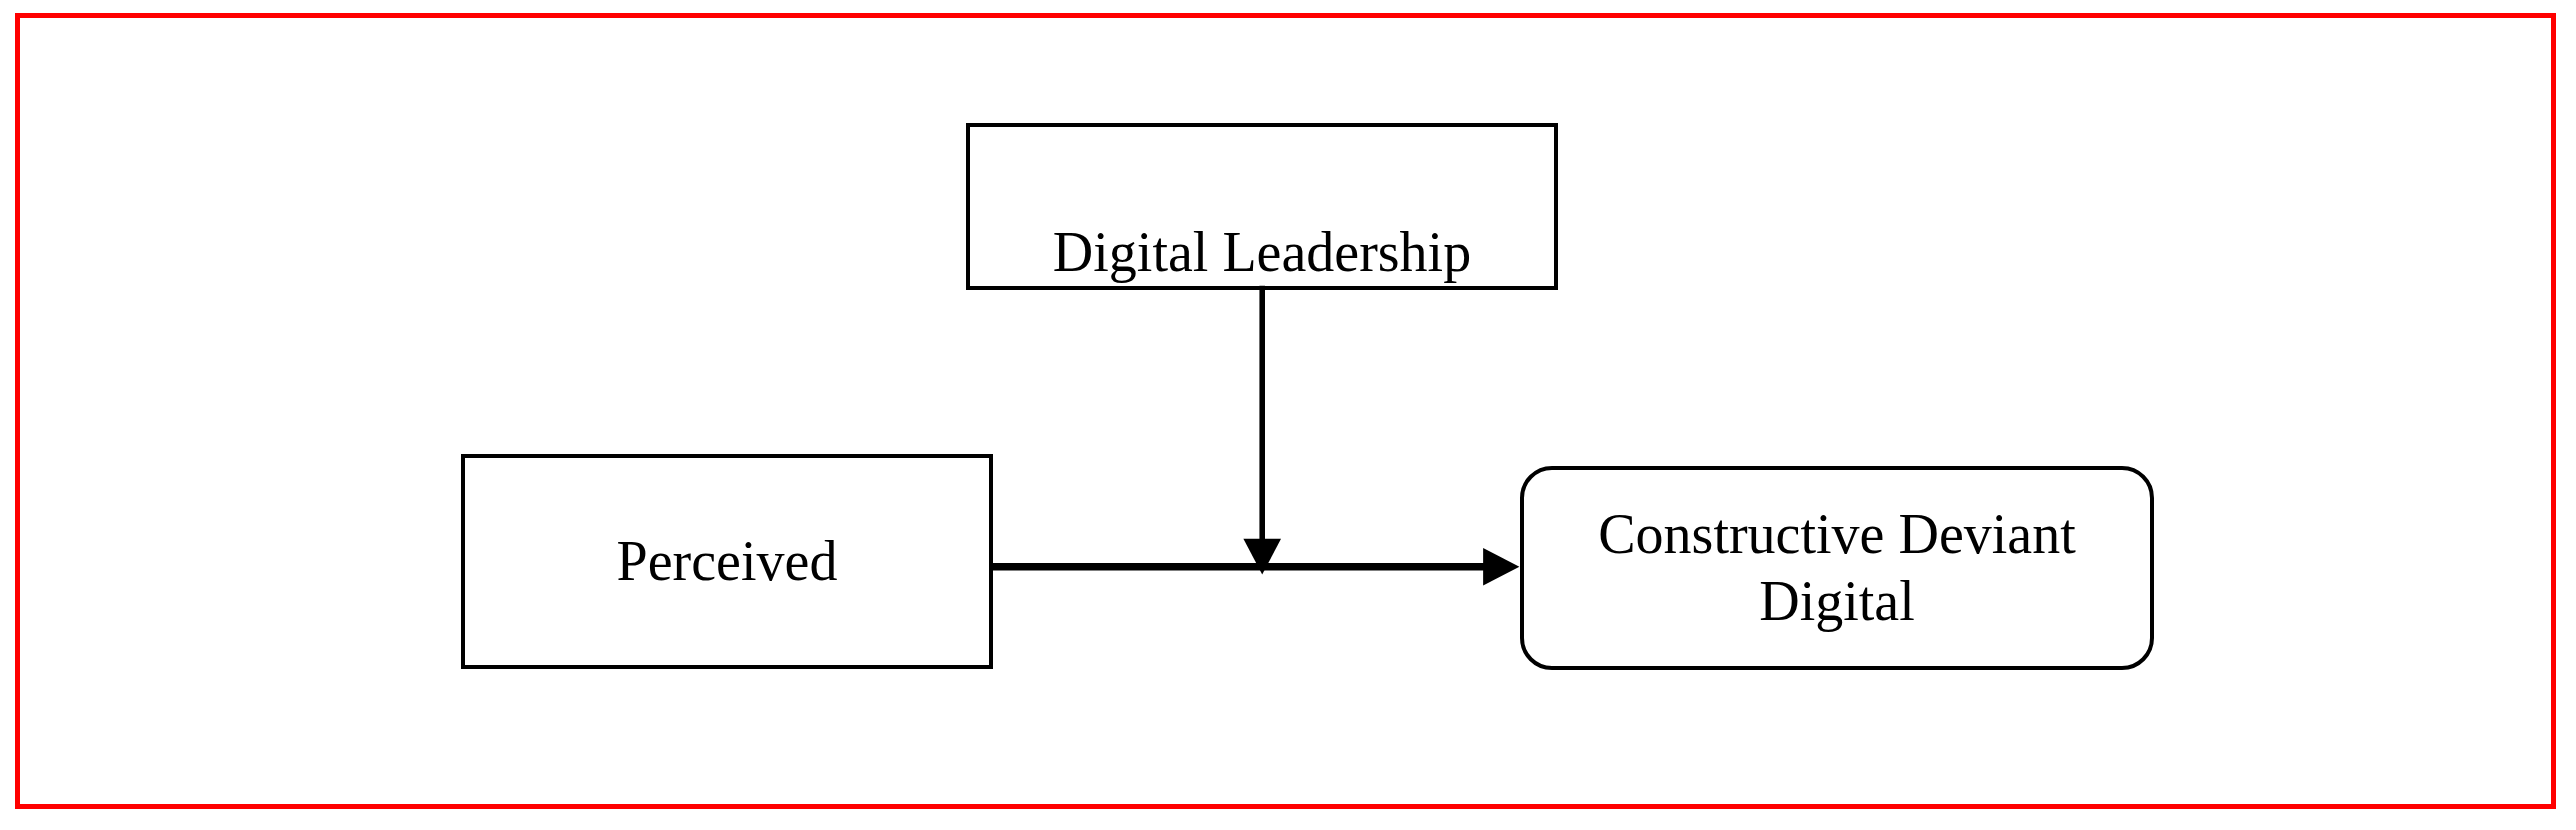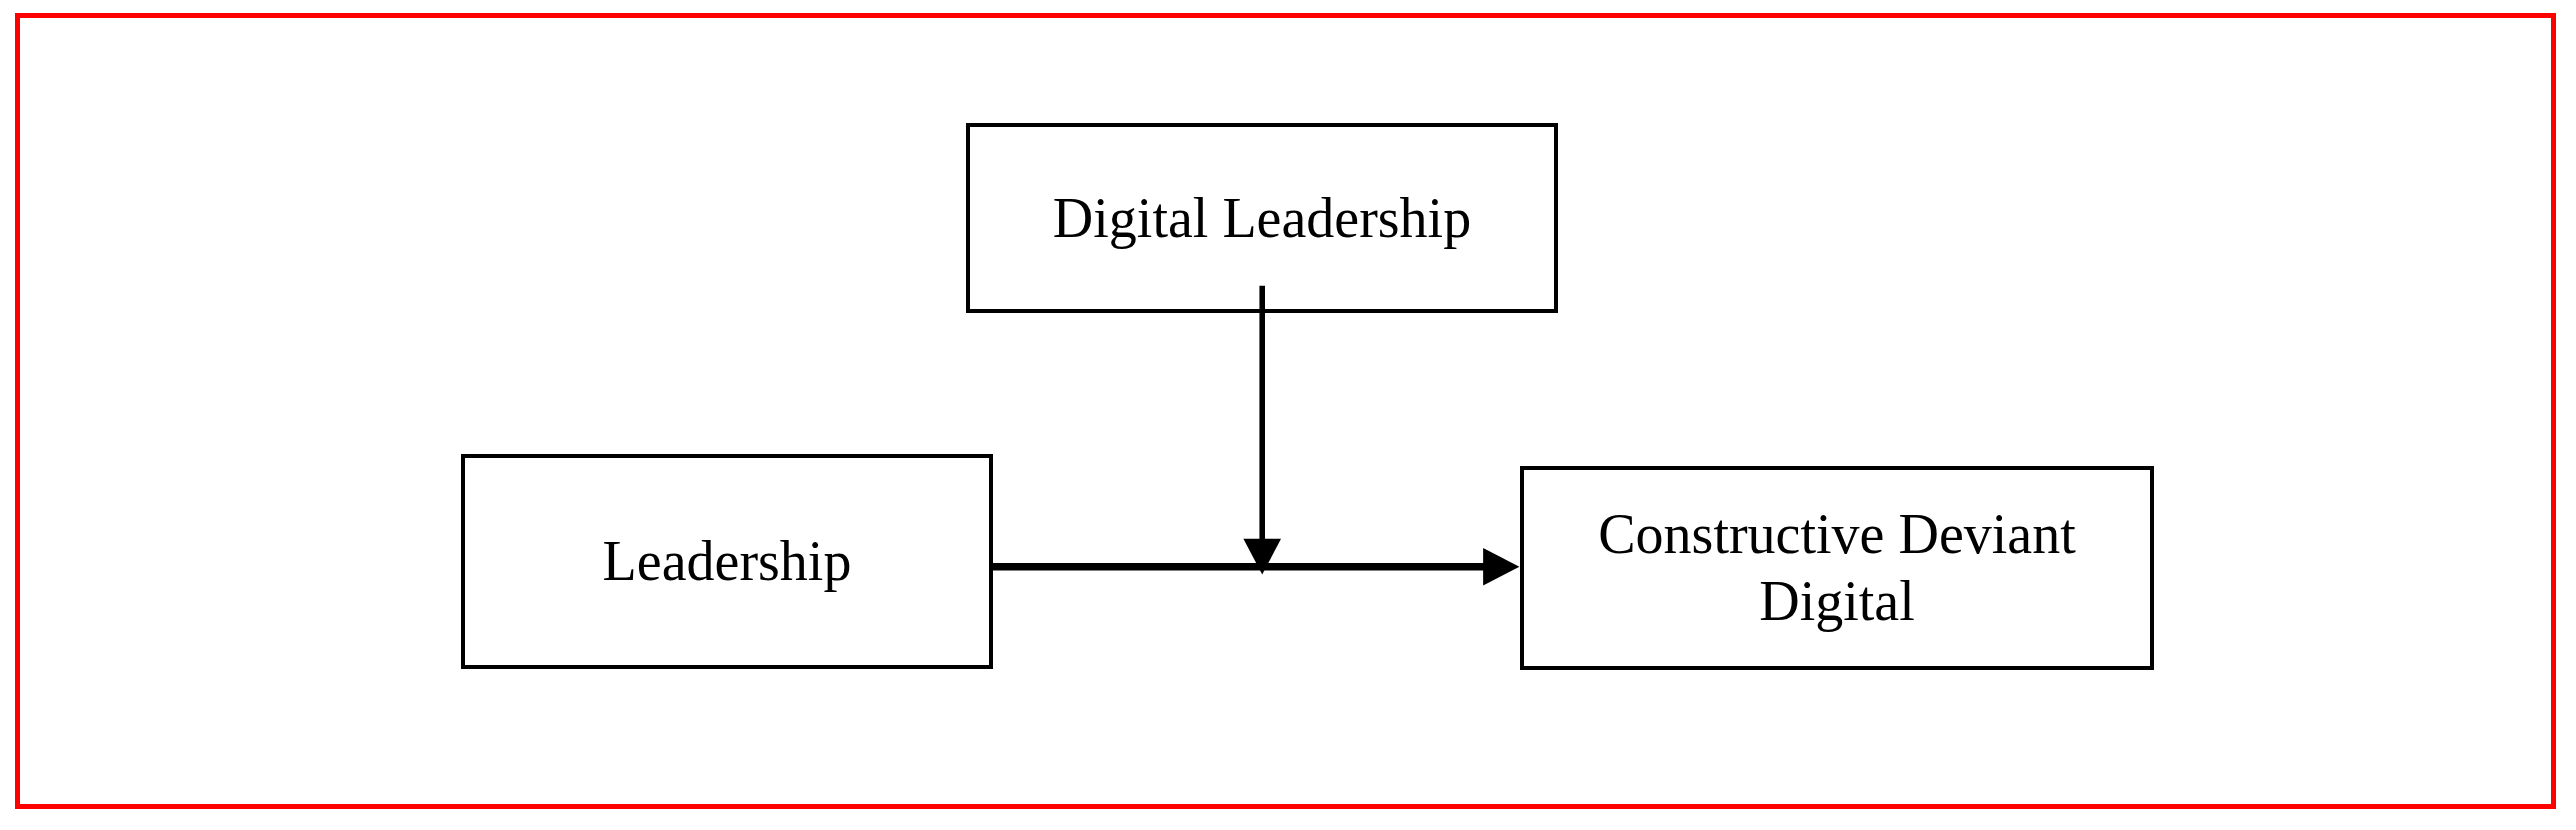--- a/index.html
+++ b/index.html
@@ -37,33 +37,35 @@
     text-align: center;
     font-size: 56px;
     line-height: 67px;
     color: var(--ink, #000000);
     white-space: nowrap;
   }
   #node-digital-leadership {
     left: 966px;
     top: 123px;
     width: 592px;
-    height: 190px;
+    height: 167px;
+    justify-content: flex-end;
   }
   #node-perceived-overqualification {
     left: 461px;
     top: 454px;
     width: 532px;
     height: 215px;
   }
   #node-constructive-deviant-behavior {
     left: 1520px;
     top: 466px;
     width: 634px;
     height: 204px;
+    border-radius: 32px;
   }
   .node-label-line {
     display: block;
   }
   .arrows-layer {
     position: absolute;
     left: 0;
     top: 0;
     width: 2576px;
     height: 831px;
@@ -82,21 +84,21 @@
 
 <div class="canvas">
 
   <div class="frame"></div>
 
   <div class="node" id="node-digital-leadership">
     <span class="node-label-line">Digital Leadership</span>
   </div>
 
   <div class="node" id="node-perceived-overqualification">
-    <span class="node-label-line">Leadership</span>
+    <span class="node-label-line">Perceived</span>
   </div>
 
   <div class="node" id="node-constructive-deviant-behavior">
     <span class="node-label-line">Constructive Deviant</span>
     <span class="node-label-line">Digital</span>
   </div>
 
   <svg class="arrows-layer" viewBox="0 0 3696 1192" xmlns="http://www.w3.org/2000/svg">
 
     <line class="arrow-line" x1="1419" y1="813" x2="2132" y2="813" stroke-width="11"></line>

